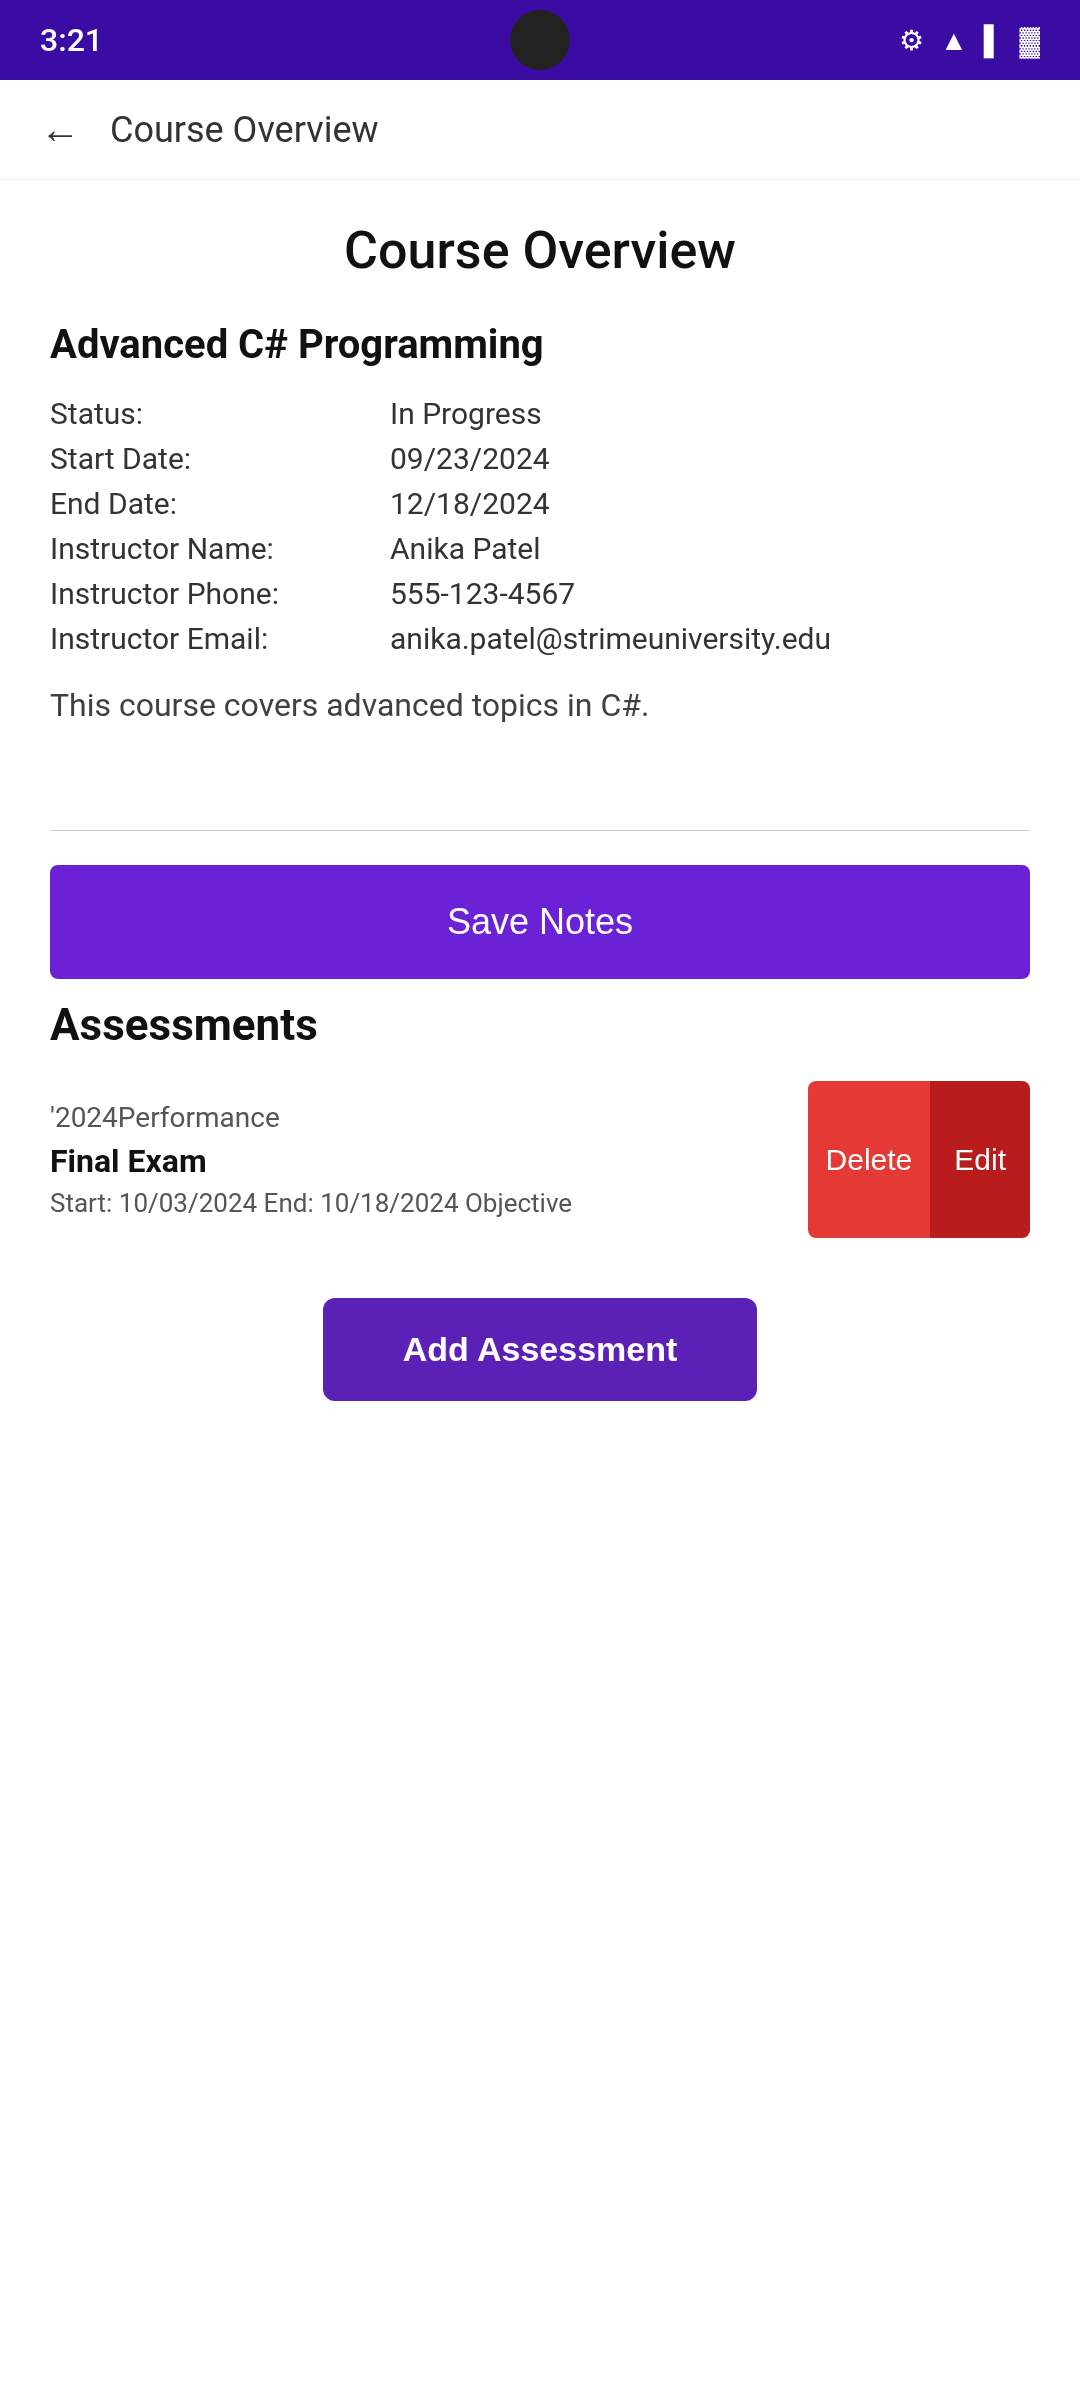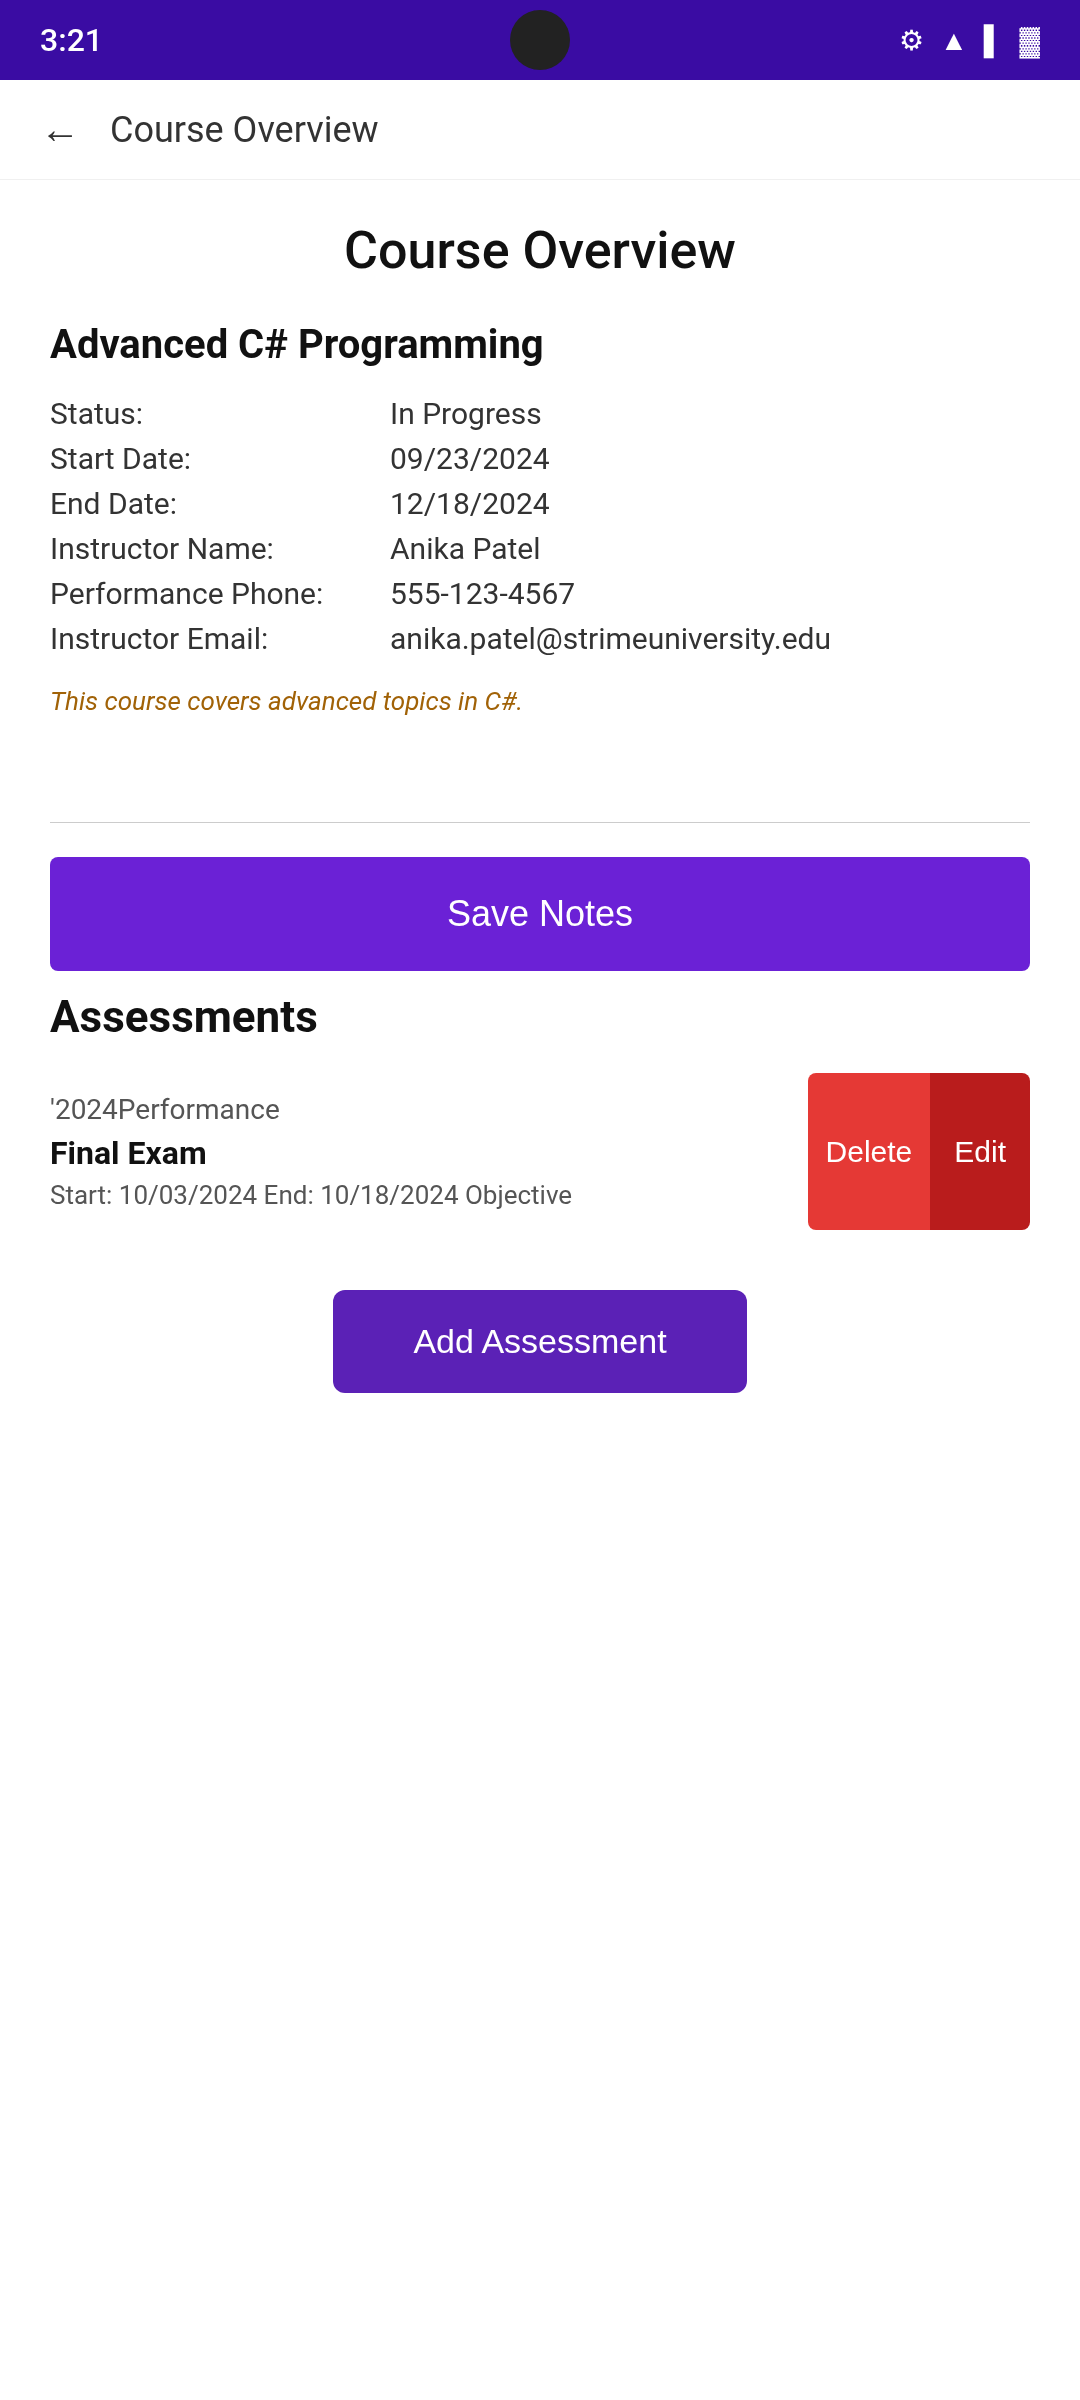--- a/index.html
+++ b/index.html
@@ -102,25 +102,24 @@
       color: #333;
       width: 340px;
       flex-shrink: 0;
     }
     .info-value {
       font-size: 30px;
       color: #333;
     }
 
     .course-description {
-      font-size: 26px;
-      color: #a16207;
+      font-size: 32px;
+      color: #404040;
       margin-top: 20px;
       margin-bottom: 20px;
-      font-style: italic;
     }
 
     
     .notes-area {
       width: 100%;
       min-height: 60px;
       border: none;
       border-bottom: 1.5px solid #ccc;
       outline: none;
       font-size: 28px;
@@ -249,21 +248,21 @@
     }
 
     
     .btn-add-assessment {
       display: block;
       margin: 60px auto 0;
       padding: 32px 80px;
       background: #5b21b6;
       color: white;
       font-size: 34px;
-      font-weight: 400;
+      font-weight: 700;
       border: none;
       border-radius: 12px;
       cursor: pointer;
       text-align: center;
     }
 
     .bottom-spacer {
       height: 200px;
     }
   </style>
@@ -306,21 +305,21 @@
     </div>
     <div class="info-row">
       <span class="info-label">End Date:</span>
       <span class="info-value">12/18/2024</span>
     </div>
     <div class="info-row">
       <span class="info-label">Instructor Name:</span>
       <span class="info-value">Anika Patel</span>
     </div>
     <div class="info-row">
-      <span class="info-label">Performance Phone:</span>
+      <span class="info-label">Instructor Phone:</span>
       <span class="info-value">555-123-4567</span>
     </div>
     <div class="info-row">
       <span class="info-label">Instructor Email:</span>
       <span class="info-value">anika.patel@strimeuniversity.edu</span>
     </div>
   </div>
 
   
   <div class="course-description">This course covers advanced topics in C#.</div>

